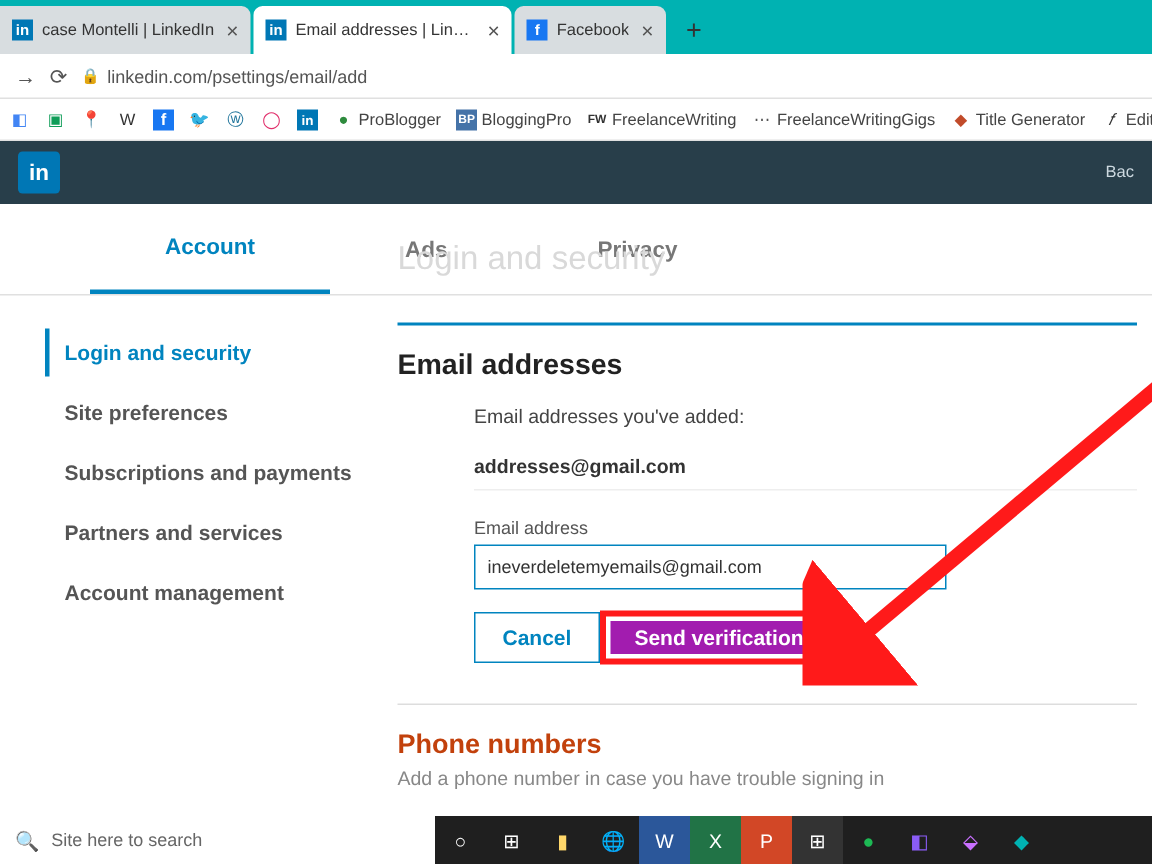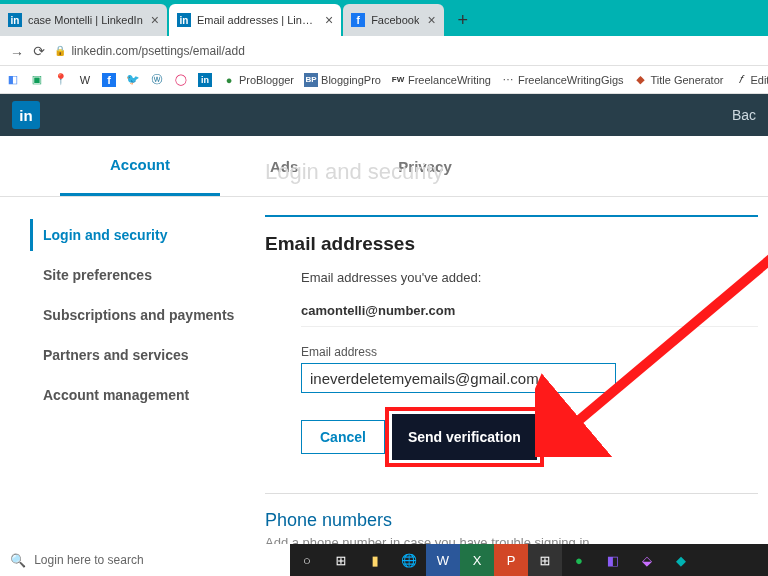--- a/index.html
+++ b/index.html
@@ -13,45 +13,45 @@
 .newtab{width:26px;height:26px;display:flex;align-items:center;justify-content:center;font-size:18px;color:#333;margin-left:4px;margin-bottom:3px}
 .urlbar{height:30px;background:#fff;display:flex;align-items:center;padding:0 6px;border-bottom:1px solid #e0e0e0}
 .urlbar .navbtn{width:22px;height:22px;display:flex;align-items:center;justify-content:center;color:#555;font-size:14px}
 .urlbar .url{margin-left:4px;font-size:12px;color:#555;display:flex;align-items:center}
 .urlbar .lock{font-size:10px;margin-right:5px;color:#555}
 .bookmarks{height:28px;background:#fff;display:flex;align-items:center;padding:0 6px;gap:10px;border-bottom:1px solid #e0e0e0;font-size:11px;color:#444;overflow:hidden;white-space:nowrap}
 .bookmarks .bm{display:flex;align-items:center;gap:3px}
 .bmicon{width:14px;height:14px;display:inline-flex;align-items:center;justify-content:center;font-size:11px}
 .linkedin-nav{height:42px;background:#283e4a;display:flex;align-items:center;padding:0 12px;justify-content:space-between}
 .li-logo{width:28px;height:28px;background:#0077b5;color:#fff;display:flex;align-items:center;justify-content:center;font-weight:bold;font-size:15px;border-radius:3px}
-.li-back{color:#cdd9e0;font-size:14px}
+.li-back{color:#cdd9e0;font-size:11px}
 .settings-tabs{height:61px;display:flex;align-items:center;border-bottom:1px solid #e0e0e0}
 .settings-tabs .stab{flex:0 0 auto;padding:0 50px;height:100%;display:flex;align-items:center;font-size:15px;color:#777;font-weight:600}
 .settings-tabs .stab.active{color:#0084bf;border-bottom:3px solid #0084bf}
 .settings-tabs .stab:first-child{margin-left:60px}
 .content{display:flex;padding:0;position:relative}
 .sidebar{width:255px;padding:22px 0 0 30px}
 .side-item{padding:8px 0 8px 10px;font-size:14px;color:#555;font-weight:600;border-left:3px solid transparent;margin-bottom:8px}
 .side-item.active{color:#0084bf;border-left:3px solid #0084bf}
 .main{flex:1;padding:18px 10px 0 10px;position:relative}
 .ghost-heading{position:absolute;top:-38px;left:10px;font-size:22px;color:#d9d9d9;font-weight:400}
 .blue-line{height:2px;background:#0084bf;margin-bottom:16px}
 .sec-title{font-size:19px;font-weight:700;color:#222;margin-bottom:15px}
 .sec-sub{font-size:13px;color:#888;margin-bottom:16px}
-.indent{margin-left:36px}
+.indent{margin-left:51px}
 .lbl{font-size:13px;color:#444;margin-bottom:10px}
 .emailrow{font-size:13px;color:#333;font-weight:600;padding:8px 0;border-bottom:1px solid #eee;margin-bottom:18px}
 .field-label{font-size:12px;color:#555;margin-bottom:4px}
-.email-input{width:315px;height:30px;border:1px solid #0084bf;padding:4px 8px;font-size:15px;color:#333;outline:none;margin-bottom:14px}
+.email-input{width:315px;height:30px;border:1px solid #0084bf;padding:4px 8px;font-size:12px;color:#333;outline:none;margin-bottom:14px}
 .btnrow{display:flex;gap:0;align-items:center}
 .cancel-btn{height:34px;padding:0 18px;background:#fff;border:1px solid #0084bf;color:#0084bf;font-size:14px;font-weight:600}
-.send-btn{height:46px;padding:0 16px;background:#0f172a;border:none;color:#fff;font-size:14px;font-weight:600;margin-left:8px}
+.send-btn{height:22px;padding:0 16px;background:#a21caf;border:none;color:#fff;font-size:14px;font-weight:600;margin-left:8px}
 .red-box{border:4px solid #ff1a1a;padding:3px;display:inline-flex}
 .divider{height:1px;background:#ddd;margin:26px 0 16px 0}
-.phone-title{font-size:18px;font-weight:400;color:#0369a1;margin-bottom:4px}
+.phone-title{font-size:18px;font-weight:700;color:#c2410c;margin-bottom:4px}
 .phone-sub{font-size:13px;color:#888}
 .arrow{position:absolute;pointer-events:none}
 .taskbar{position:absolute;bottom:0;left:0;width:768px;height:32px;background:#1f1f1f;display:flex;align-items:center}
 .search-box{width:290px;height:32px;background:#fff;display:flex;align-items:center;padding:0 10px;font-size:12px;color:#666}
 .search-box .sicon{margin-right:8px;font-size:13px}
 .task-icons{display:flex;height:100%}
 .task-icons .ticon{width:34px;height:32px;display:flex;align-items:center;justify-content:center;color:#fff;font-size:13px}
 </style>
 </head>
 <body>
@@ -162,21 +162,21 @@
     <div class="side-item">Subscriptions and payments</div>
     <div class="side-item">Partners and services</div>
     <div class="side-item">Account management</div>
   </div>
   <div class="main">
     <div class="ghost-heading">Login and security</div>
     <div class="blue-line"></div>
     <div class="sec-title">Email addresses</div>
     <div class="indent">
       <div class="lbl">Email addresses you've added:</div>
-      <div class="emailrow">camontelli@number.com</div>
+      <div class="emailrow">addresses@gmail.com</div>
       <div class="field-label">Email address</div>
       <input class="email-input" value="ineverdeletemyemails@gmail.com" style="">
       <div class="btnrow">
         <button class="cancel-btn">Cancel</button>
         <span class="red-box">
           <button class="send-btn" style="margin-left:0">Send verification</button>
         </span>
       </div>
     </div>
     <div class="divider"></div>
@@ -190,21 +190,21 @@
           </marker>
         </defs>
       <line x1="250" y1="10" x2="30" y2="195" stroke="#ff1a1a" stroke-width="10" marker-end="url(#ah)"></line>
     </svg>
   </div>
 </div>
 
 <div class="taskbar">
   <div class="search-box">
     <span class="sicon">🔍</span>
-    <span>Login here to search</span>
+    <span>Site here to search</span>
   </div>
   <div class="task-icons">
     <div class="ticon">○</div>
     <div class="ticon">⊞</div>
     <div class="ticon" style="color:#ffd76a">▮</div>
     <div class="ticon">🌐</div>
     <div class="ticon" style="background:#2b579a">W</div>
     <div class="ticon" style="background:#217346">X</div>
     <div class="ticon" style="background:#d24726">P</div>
     <div class="ticon" style="background:#333">⊞</div>

